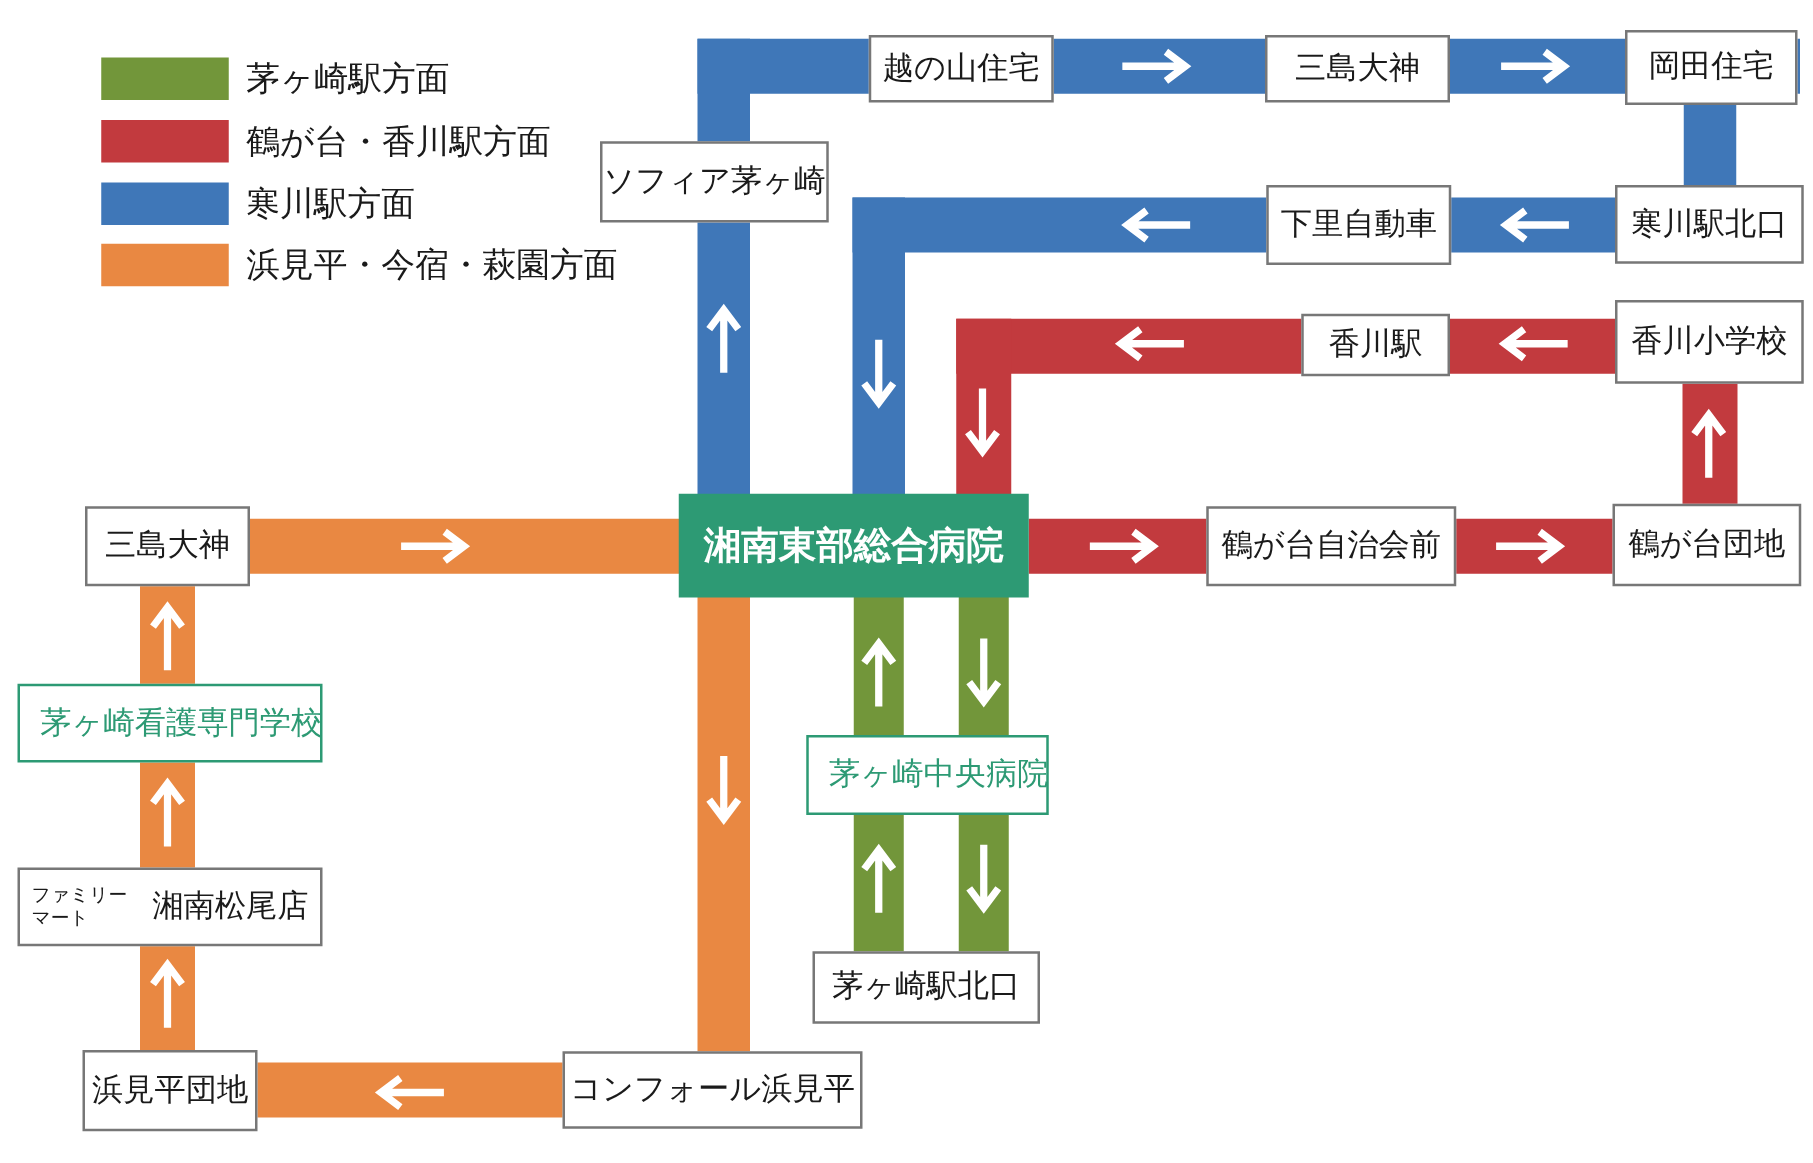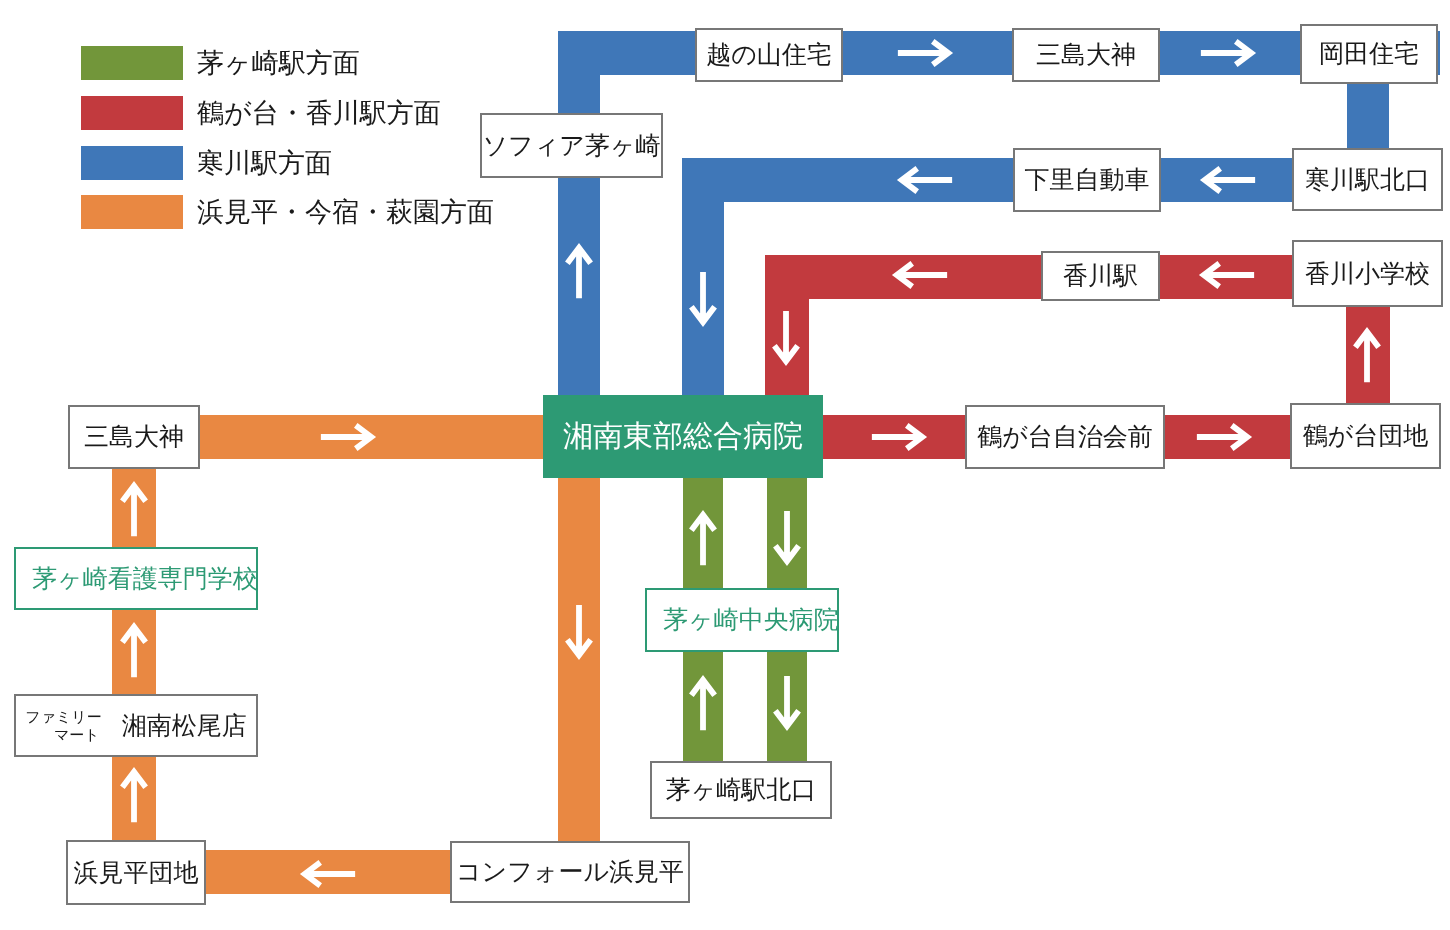--- a/index.html
+++ b/index.html
@@ -18,26 +18,26 @@
   .arrow.down{transform:rotate(90deg);}
   
   .station{
     position:absolute;background:#fff;border:2px solid #777777;box-sizing:border-box;
     display:flex;align-items:center;justify-content:center;text-align:center;
     font-size:25px;line-height:1.1;color:#1a1a1a;z-index:3;white-space:nowrap;
   }
   .station.teal-outline{border-width:2px;padding-left:18px;}
   .hub{
     position:absolute;box-sizing:border-box;display:flex;align-items:center;justify-content:center;
-    color:#ffffff;font-size:30px;z-index:3;white-space:nowrap;
+    color:#ffffff;font-size:30px;z-index:3;white-space:nowrap;font-weight:bold;
   }
   
   .fm{gap:20px;}
   .fm-brand{display:flex;flex-direction:column;font-size:15px;line-height:1.15;text-align:left;}
-  .fm-brand .l2{text-align:right;padding-right:2px;}
+  .fm-brand .l2{padding-right:2px;}
   .fm-store{font-size:25px;}
   
   .legend{position:absolute;left:81px;top:45px;z-index:3;}
   .legend-item{position:absolute;display:flex;align-items:center;}
   .legend-swatch{width:102px;height:34px;display:inline-block;}
   .legend-label{margin-left:14px;font-size:27px;white-space:nowrap;}
 </style>
 </head>
 <body>
 

